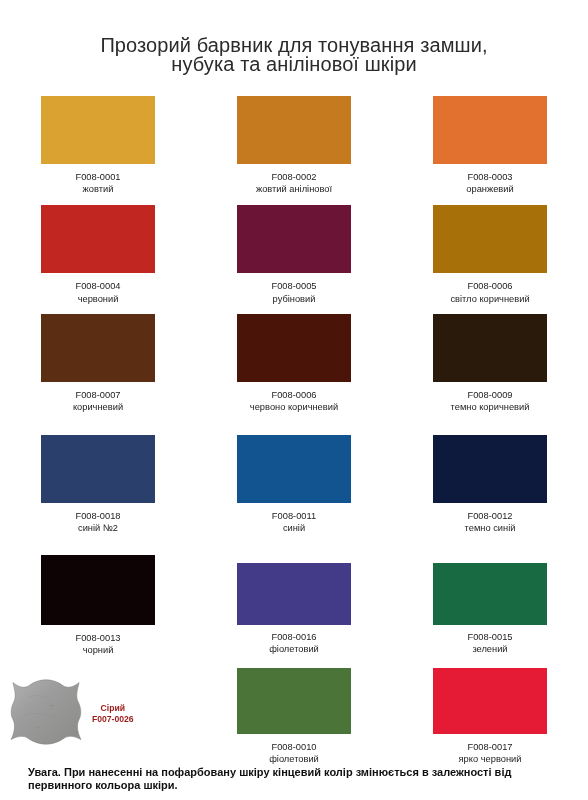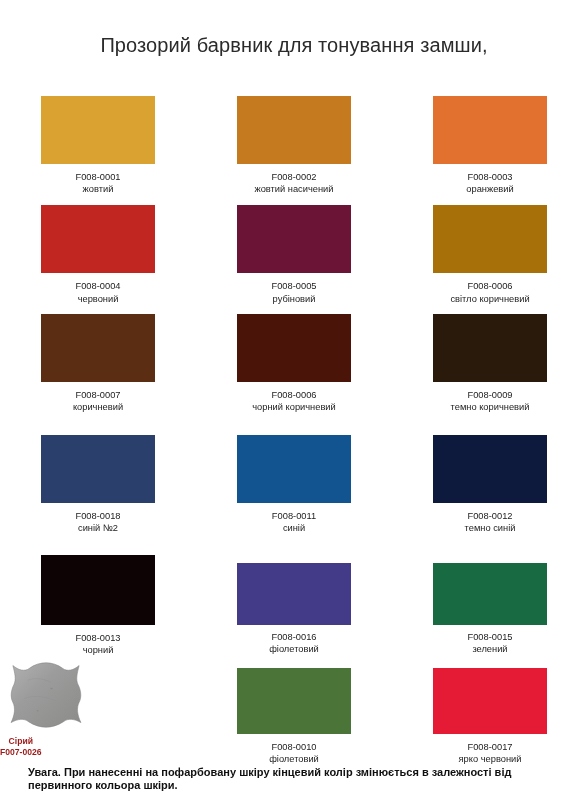--- a/index.html
+++ b/index.html
@@ -79,22 +79,21 @@
   
   .row-6 .cell-b .swatch,
   .row-6 .cell-c .swatch { height: 66px; margin-top: 6px; }
   .row-6 .cell-b .caption,
   .row-6 .cell-c .caption { margin-top: 7px; }
 
   
   .hide-cell {
     width: 196px;
     display: flex;
-    flex-direction: column;
-    align-items: flex-start;
+    align-items: center;
     margin-top: -4px;
   }
   .hide-art {
     width: 92px;
     height: 74px;
     display: block;
   }
   .hide-caption {
     text-align: center;
     font-size: 8.6px;
@@ -118,37 +117,38 @@
     color: #101010;
   }
 </style>
 </head>
 <body>
 
 <div class="page">
 
   <div class="title">
     <span class="l1">Прозорий барвник для тонування замши,</span>
+    <span class="l2">нубука та анілінової шкіри</span>
   </div>
 
   <div class="grid">
 
     <div class="row row-1">
       <div class="cell cell-a">
         <span class="swatch" style="background-color: rgb(217, 162, 49);"></span>
         <span class="caption">
           <span class="code">F008-0001</span>
           <span class="name">жовтий</span>
         </span>
       </div>
       <div class="cell cell-b">
         <span class="swatch" style="background-color: rgb(197, 122, 32);"></span>
         <span class="caption">
           <span class="code">F008-0002</span>
-          <span class="name">жовтий насичений</span>
+          <span class="name">жовтий анілінової</span>
         </span>
       </div>
       <div class="cell cell-c">
         <span class="swatch" style="background-color: rgb(226, 113, 47);"></span>
         <span class="caption">
           <span class="code">F008-0003</span>
           <span class="name">оранжевий</span>
         </span>
       </div>
     </div>
@@ -182,21 +182,21 @@
         <span class="swatch" style="background-color: rgb(91, 46, 19);"></span>
         <span class="caption">
           <span class="code">F008-0007</span>
           <span class="name">коричневий</span>
         </span>
       </div>
       <div class="cell cell-b">
         <span class="swatch" style="background-color: rgb(74, 20, 8);"></span>
         <span class="caption">
           <span class="code">F008-0006</span>
-          <span class="name">чорний коричневий</span>
+          <span class="name">червоно коричневий</span>
         </span>
       </div>
       <div class="cell cell-c">
         <span class="swatch" style="background-color: rgb(42, 26, 12);"></span>
         <span class="caption">
           <span class="code">F008-0009</span>
           <span class="name">темно коричневий</span>
         </span>
       </div>
     </div>

